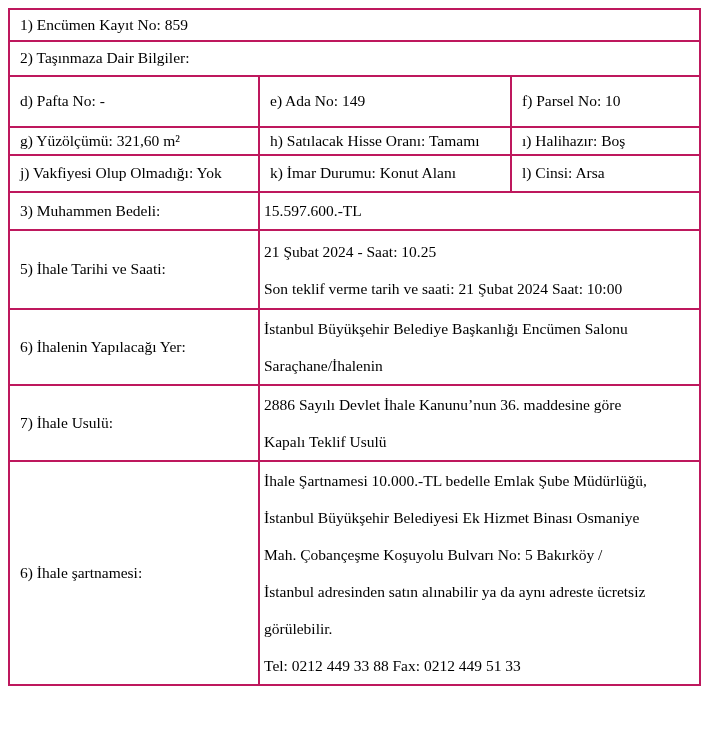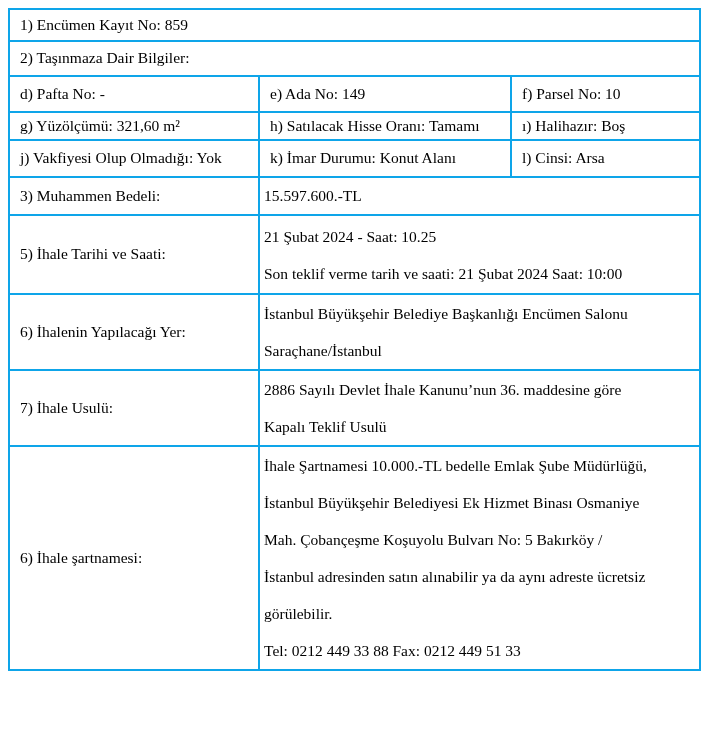--- a/index.html
+++ b/index.html
@@ -19,21 +19,21 @@
     left: 8px;
     top: 8px;
     width: 691px;
     border-collapse: collapse;
     table-layout: fixed;
   }
   col.c1 { width: 250px; }
   col.c2 { width: 252px; }
   col.c3 { width: 189px; }
   td {
-    border: 2px solid #0ea5e9;
+    border: 2px solid #be185d;
     font-size: 15.5px;
     padding: 0 6px 0 10px;
     vertical-align: middle;
     overflow: hidden;
     white-space: nowrap;
   }
   td.value-cell { padding-left: 4px; }
   .line { line-height: 37px; }
   .single { line-height: 1.2; }
 </style>
@@ -54,21 +54,21 @@
     </td>
   </tr>
 
   <tr style="height:35px;">
     <td colspan="3">
       <span class="single">2) Taşınmaza Dair Bilgiler:</span>
     </td>
   </tr>
 
 
-  <tr style="height:36px;">
+  <tr style="height:51px;">
     <td><span class="single">d) Pafta No: -</span></td>
     <td><span class="single">e) Ada No: 149</span></td>
     <td><span class="single">f) Parsel No: 10</span></td>
   </tr>
 
   <tr style="height:28px;">
     <td><span class="single">g) Yüzölçümü: 321,60 m²</span></td>
     <td><span class="single">h) Satılacak Hisse Oranı: Tamamı</span></td>
     <td><span class="single">ı) Halihazır: Boş</span></td>
   </tr>
@@ -92,21 +92,21 @@
     <td colspan="2" class="value-cell">
       <div class="line">21 Şubat 2024 - Saat: 10.25</div>
       <div class="line">Son teklif verme tarih ve saati: 21 Şubat 2024 Saat: 10:00</div>
     </td>
   </tr>
 
   <tr style="height:70px;">
     <td><span class="single">6) İhalenin Yapılacağı Yer:</span></td>
     <td colspan="2" class="value-cell">
       <div class="line">İstanbul Büyükşehir Belediye Başkanlığı Encümen Salonu</div>
-      <div class="line">Saraçhane/İstanbul</div>
+      <div class="line">Saraçhane/İhalenin</div>
     </td>
   </tr>
 
   <tr style="height:75px;">
     <td><span class="single">7) İhale Usulü:</span></td>
     <td colspan="2" class="value-cell">
       <div class="line">2886 Sayılı Devlet İhale Kanunu’nun 36. maddesine göre</div>
       <div class="line">Kapalı Teklif Usulü</div>
     </td>
   </tr>

